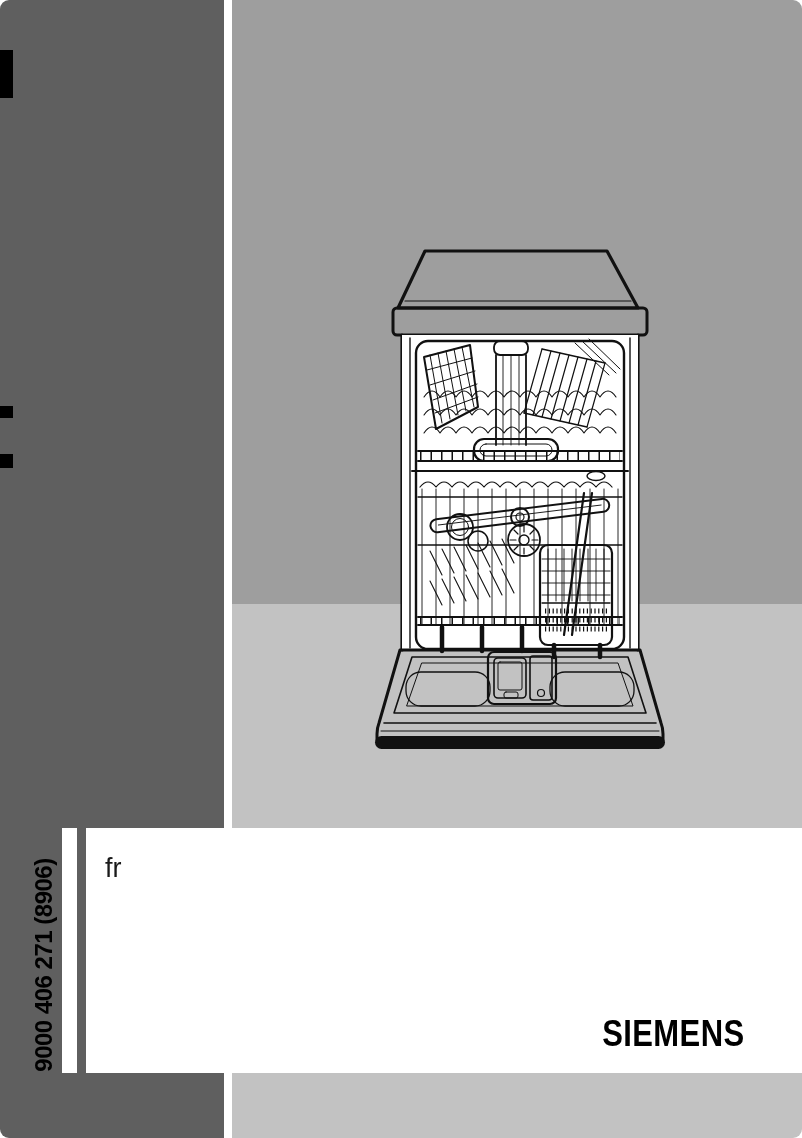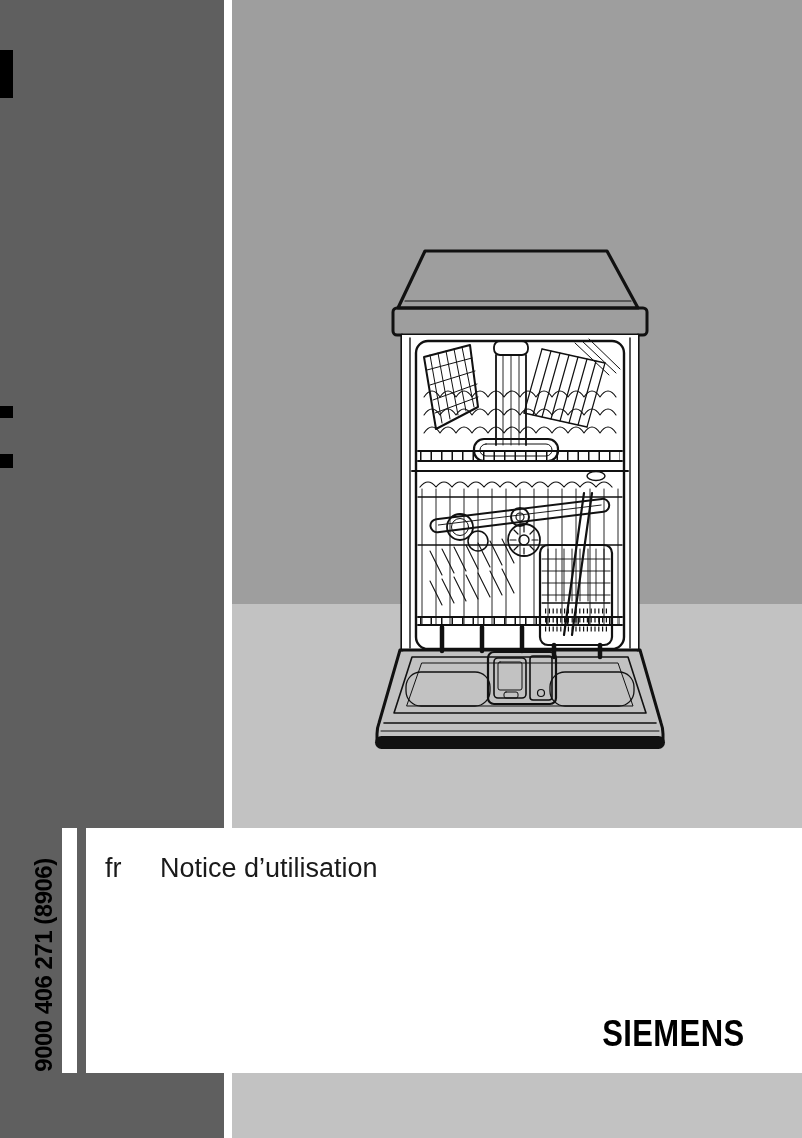--- a/index.html
+++ b/index.html
@@ -9,20 +9,21 @@
     --ink:#1a1a1a;
   }
   html,body{margin:0;padding:0;background:#fff;}
   .page{
     position:relative;
     width:802px;height:1138px;
     background:#fff;
     overflow:hidden;
     font-family:"Liberation Sans","DejaVu Sans",sans-serif;
     color:var(--ink);
+    border-radius:9px;
   }
   .abs{position:absolute;}
   
   .left-band{left:0;top:0;width:224px;height:828px;background:var(--dark-gray);}
   
   .mark{left:0;width:13px;background:#000;}
   .mark-1{top:50px;height:48px;}
   .mark-2{top:406px;height:12px;}
   .mark-3{top:454px;height:14px;}
   
@@ -165,20 +166,19 @@
       <rect class="ln" x="122" y="413" width="32" height="40" rx="4" stroke-width="1.6"></rect>
       <rect class="ln" x="126" y="417" width="24" height="28" rx="2" stroke-width="1"></rect>
       <rect class="ln" x="158" y="411" width="22" height="44" rx="3" stroke-width="1.6"></rect>
       <rect class="ln" x="132" y="447" width="14" height="6" rx="2" stroke-width="1"></rect>
       <circle class="ln" cx="169" cy="448" r="3.5" stroke-width="1.2"></circle>
     </svg>
   </div>
 
   <div class="abs title-row">
     <span class="lang">fr</span>
-    <span class="doc-title">Notice d’utilisation</span>
   </div>
 
   <div class="abs product-code">9000 406 271 (8906)</div>
 
   <div class="abs brand">SIEMENS</div>
 
 </div>
 
 </body></html>

